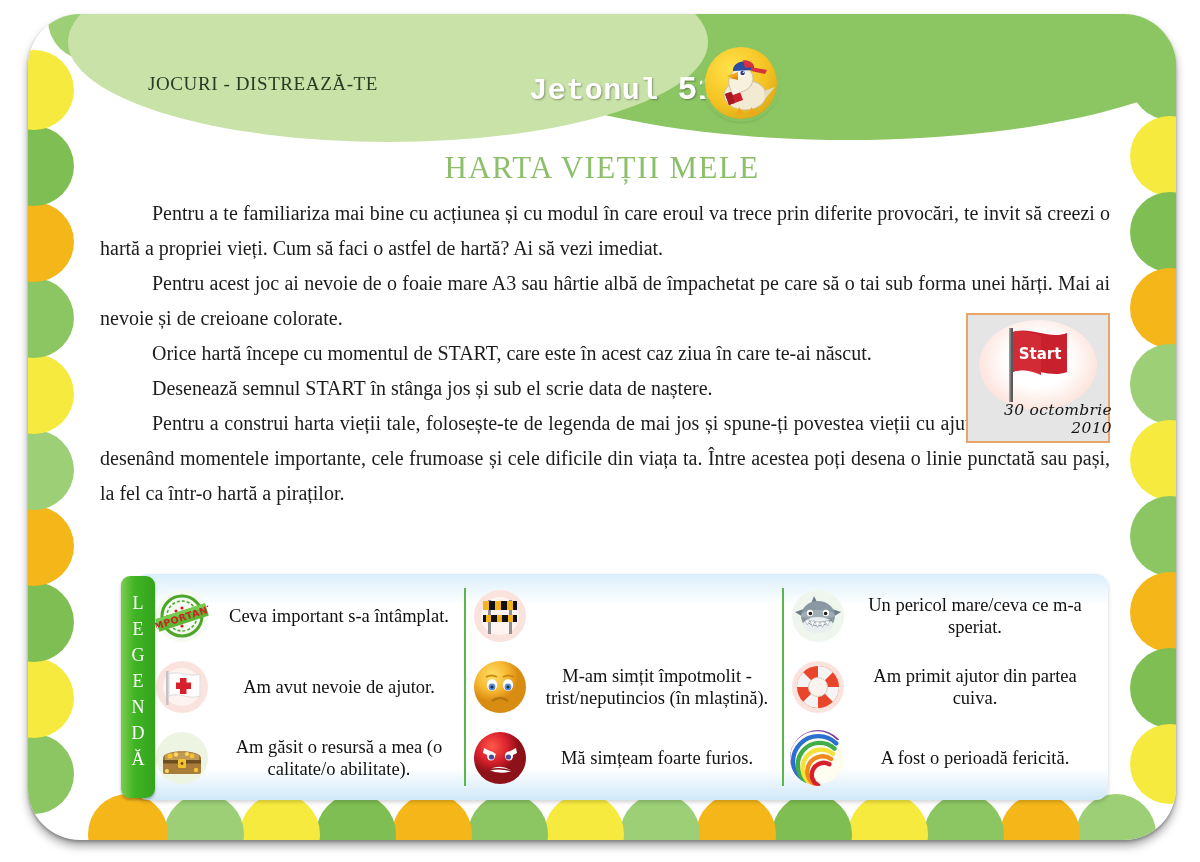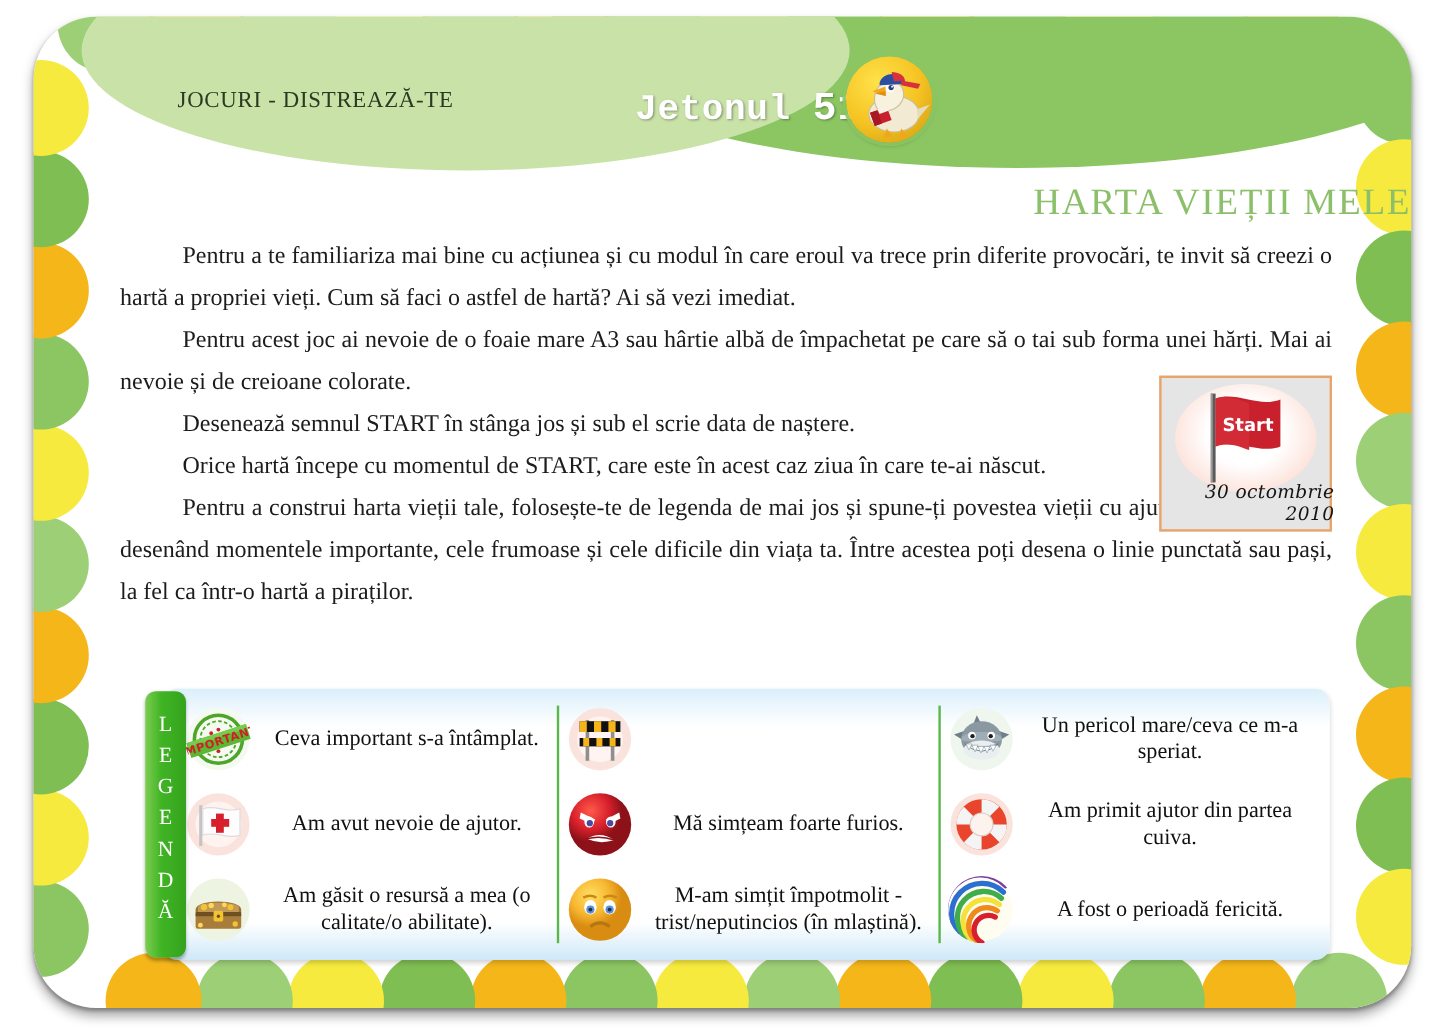--- a/index.html
+++ b/index.html
@@ -90,21 +90,21 @@
 
   
   .content{
     position:absolute;
     left:0;top:0;width:1148px;height:826px;
     z-index:4;
   }
   .doc-title{
     position:absolute;
     left:0; top:136px; width:1148px;
-    text-align:right;
+    text-align:center;
     color:#8cbf6a;
     font-family:"Liberation Serif", serif;
     font-size:31px;
     letter-spacing:1.4px;
   }
   .body-text{
     position:absolute;
     left:72px; top:182px;
     width:1010px;
     color:#1c1c1c;
@@ -312,22 +312,22 @@
       </svg>
     </div>
 
     <div class="content">
 
       <div class="doc-title">HARTA VIEȚII MELE</div>
 
       <div class="body-text">
         <p>Pentru a te familiariza mai bine cu acțiunea și cu modul în care eroul va trece prin diferite provocări, te invit să creezi o hartă a propriei vieți. Cum să faci o astfel de hartă? Ai să vezi imediat.</p>
         <p>Pentru acest joc ai nevoie de o foaie mare A3 sau hârtie albă de împachetat pe care să o tai sub forma unei hărți. Mai ai nevoie și de creioane colorate.</p>
+        <p class="short" style="width:840px;">Orice hartă începe cu momentul de START, care este în acest caz ziua în care te-ai născut.</p>
         <p class="short" style="width:840px;">Desenează semnul START în stânga jos și sub el scrie data de naștere.</p>
-        <p class="short" style="width:840px;">Orice hartă începe cu momentul de START, care este în acest caz ziua în care te-ai născut.</p>
         <p>Pentru a construi harta vieții tale, folosește-te de legenda de mai jos și spune-ți povestea vieții cu ajutorul acestei hărți, desenând momentele importante, cele frumoase și cele dificile din viața ta. Între acestea poți desena o linie punctată sau pași, la fel ca într-o hartă a piraților.</p>
       </div>
 
       <div class="startbox">
         <div class="flagwrap">
           <svg viewBox="0 0 118 90" width="118" height="90" aria-hidden="true">
             <rect x="30" y="8" width="4" height="74" fill="#5a5a5a"></rect>
             <rect x="30" y="8" width="1.6" height="74" fill="#9b9b9b"></rect>
             <path d="M34 12 C52 6 70 20 88 13 L88 52 C70 59 52 45 34 52 Z" fill="#c8202c"></path>
             <path d="M34 12 C44 9 54 13 62 16 L62 55 C54 52 44 48 34 52 Z" fill="#d32b36"></path>
@@ -411,41 +411,20 @@
                     <rect x="23" y="13" width="6" height="9" fill="#f4b41a"></rect>
                     <rect x="35" y="13" width="6" height="9" fill="#f4b41a"></rect>
                   </g>
                   <rect x="11" y="27" width="34" height="7" fill="#111"></rect>
                   <g>
                     <rect x="14" y="27" width="5" height="7" fill="#f4b41a"></rect>
                     <rect x="25" y="27" width="5" height="7" fill="#f4b41a"></rect>
                     <rect x="36" y="27" width="5" height="7" fill="#f4b41a"></rect>
                   </g>
                 </svg></div>
-            </div>
-            <div class="legend-item">
-              <div class="legend-ico"><svg viewBox="0 0 56 56" width="56" height="56">
-                  <defs>
-                    <radialGradient id="gang" cx="35%" cy="28%">
-                      <stop offset="0%" stop-color="#ff5a4a"></stop>
-                      <stop offset="60%" stop-color="#d8202c"></stop>
-                      <stop offset="100%" stop-color="#8d1118"></stop>
-                    </radialGradient>
-                  </defs>
-                  <circle cx="28" cy="28" r="26" fill="url(#gang)"></circle>
-                  <path d="M12 18 L24 24 L22 28 L11 23 Z" fill="#fff"></path>
-                  <path d="M44 18 L33 24 L35 28 L45 23 Z" fill="#fff"></path>
-                  <ellipse cx="19" cy="26" rx="4" ry="4.6" fill="#fff"></ellipse>
-                  <ellipse cx="37" cy="26" rx="4" ry="4.6" fill="#fff"></ellipse>
-                  <circle cx="19.5" cy="27" r="2.6" fill="#4a4a9e"></circle>
-                  <circle cx="36.5" cy="27" r="2.6" fill="#4a4a9e"></circle>
-                  <path d="M17 40 Q28 33 40 41 Q28 45 17 40 Z" fill="#fff"></path>
-                  <path d="M17 40 Q28 37 40 41" stroke="#8d1118" stroke-width="1.4" fill="none"></path>
-                </svg></div>
-              <div class="legend-label">Mă simțeam foarte furios.</div>
             </div>
             <div class="legend-item">
               <div class="legend-ico"><svg viewBox="0 0 56 56" width="56" height="56">
                   <defs>
                     <radialGradient id="gsad" cx="35%" cy="28%">
                       <stop offset="0%" stop-color="#ffe066"></stop>
                       <stop offset="60%" stop-color="#f7b731"></stop>
                       <stop offset="100%" stop-color="#d98c12"></stop>
                     </radialGradient>
                   </defs>
@@ -454,20 +433,41 @@
                   <ellipse cx="36" cy="26" rx="5.2" ry="6" fill="#fff"></ellipse>
                   <circle cx="20" cy="28" r="3.4" fill="#5b8fd6"></circle>
                   <circle cx="36" cy="28" r="3.4" fill="#5b8fd6"></circle>
                   <circle cx="20" cy="28" r="1.6" fill="#17304f"></circle>
                   <circle cx="36" cy="28" r="1.6" fill="#17304f"></circle>
                   <path d="M14 18 Q20 15 25 18" stroke="#c98a14" stroke-width="2" fill="none"></path>
                   <path d="M31 18 Q36 15 42 18" stroke="#c98a14" stroke-width="2" fill="none"></path>
                   <path d="M20 42 Q28 36 36 42" stroke="#b5760f" stroke-width="2.6" fill="none"></path>
                 </svg></div>
               <div class="legend-label">M-am simțit împotmolit - trist/neputincios (în mlaștină).</div>
+            </div>
+            <div class="legend-item">
+              <div class="legend-ico"><svg viewBox="0 0 56 56" width="56" height="56">
+                  <defs>
+                    <radialGradient id="gang" cx="35%" cy="28%">
+                      <stop offset="0%" stop-color="#ff5a4a"></stop>
+                      <stop offset="60%" stop-color="#d8202c"></stop>
+                      <stop offset="100%" stop-color="#8d1118"></stop>
+                    </radialGradient>
+                  </defs>
+                  <circle cx="28" cy="28" r="26" fill="url(#gang)"></circle>
+                  <path d="M12 18 L24 24 L22 28 L11 23 Z" fill="#fff"></path>
+                  <path d="M44 18 L33 24 L35 28 L45 23 Z" fill="#fff"></path>
+                  <ellipse cx="19" cy="26" rx="4" ry="4.6" fill="#fff"></ellipse>
+                  <ellipse cx="37" cy="26" rx="4" ry="4.6" fill="#fff"></ellipse>
+                  <circle cx="19.5" cy="27" r="2.6" fill="#4a4a9e"></circle>
+                  <circle cx="36.5" cy="27" r="2.6" fill="#4a4a9e"></circle>
+                  <path d="M17 40 Q28 33 40 41 Q28 45 17 40 Z" fill="#fff"></path>
+                  <path d="M17 40 Q28 37 40 41" stroke="#8d1118" stroke-width="1.4" fill="none"></path>
+                </svg></div>
+              <div class="legend-label">Mă simțeam foarte furios.</div>
             </div>
           </div>
           <div class="legend-col">
             <div class="legend-item">
               <div class="legend-ico"><svg viewBox="0 0 56 56" width="56" height="56">
                   <circle cx="28" cy="28" r="26" fill="#eef6ee"></circle>
                   <path d="M24 8 L30 20 L19 21 Z" fill="#6f7e88"></path>
                   <path d="M5 24 L14 21 L13 29 Z" fill="#6f7e88"></path>
                   <path d="M51 24 L42 21 L43 29 Z" fill="#6f7e88"></path>
                   <ellipse cx="28" cy="28" rx="17" ry="15" fill="#8a98a2"></ellipse>

